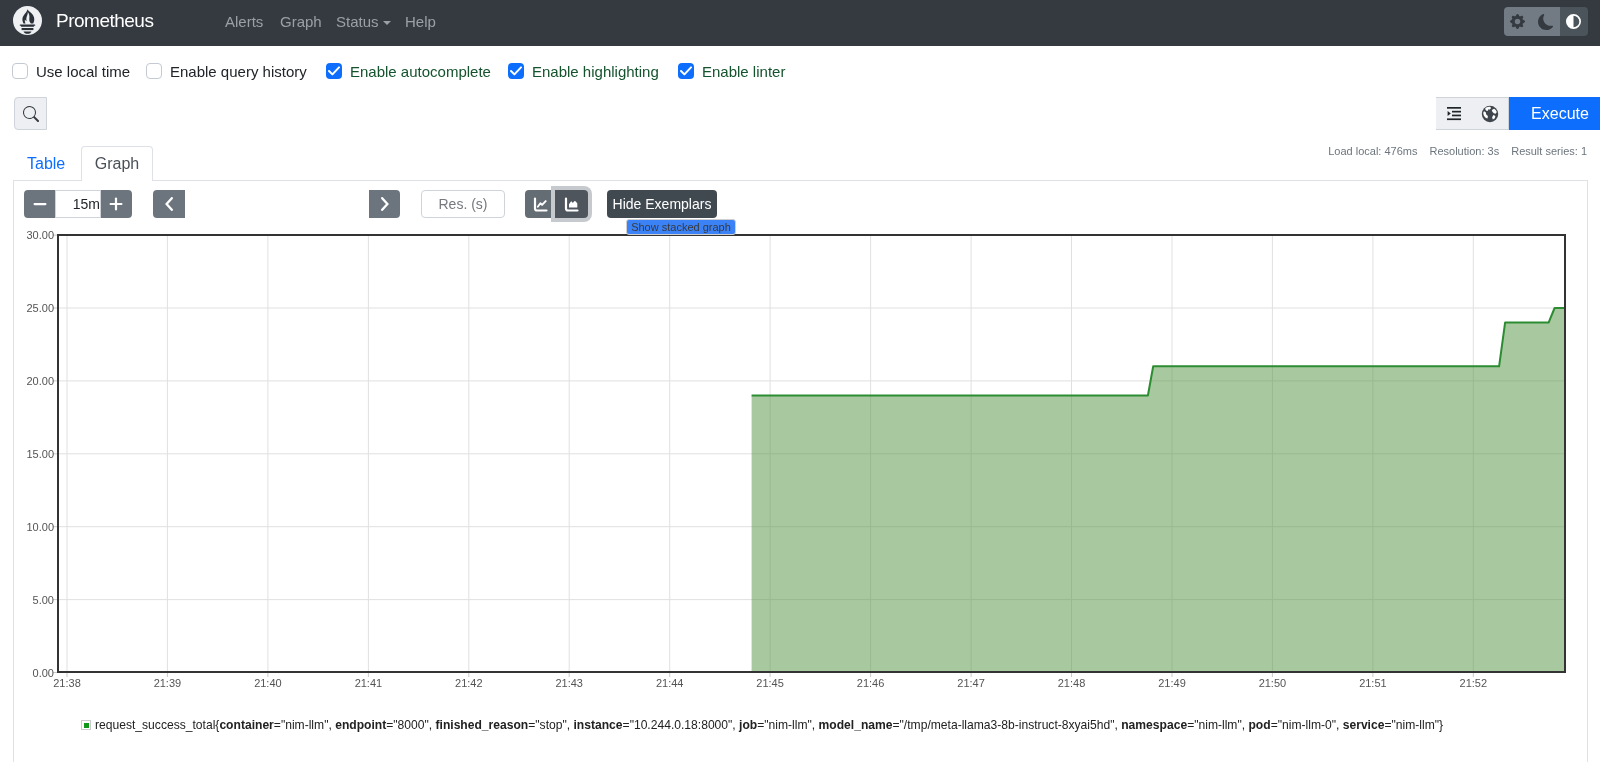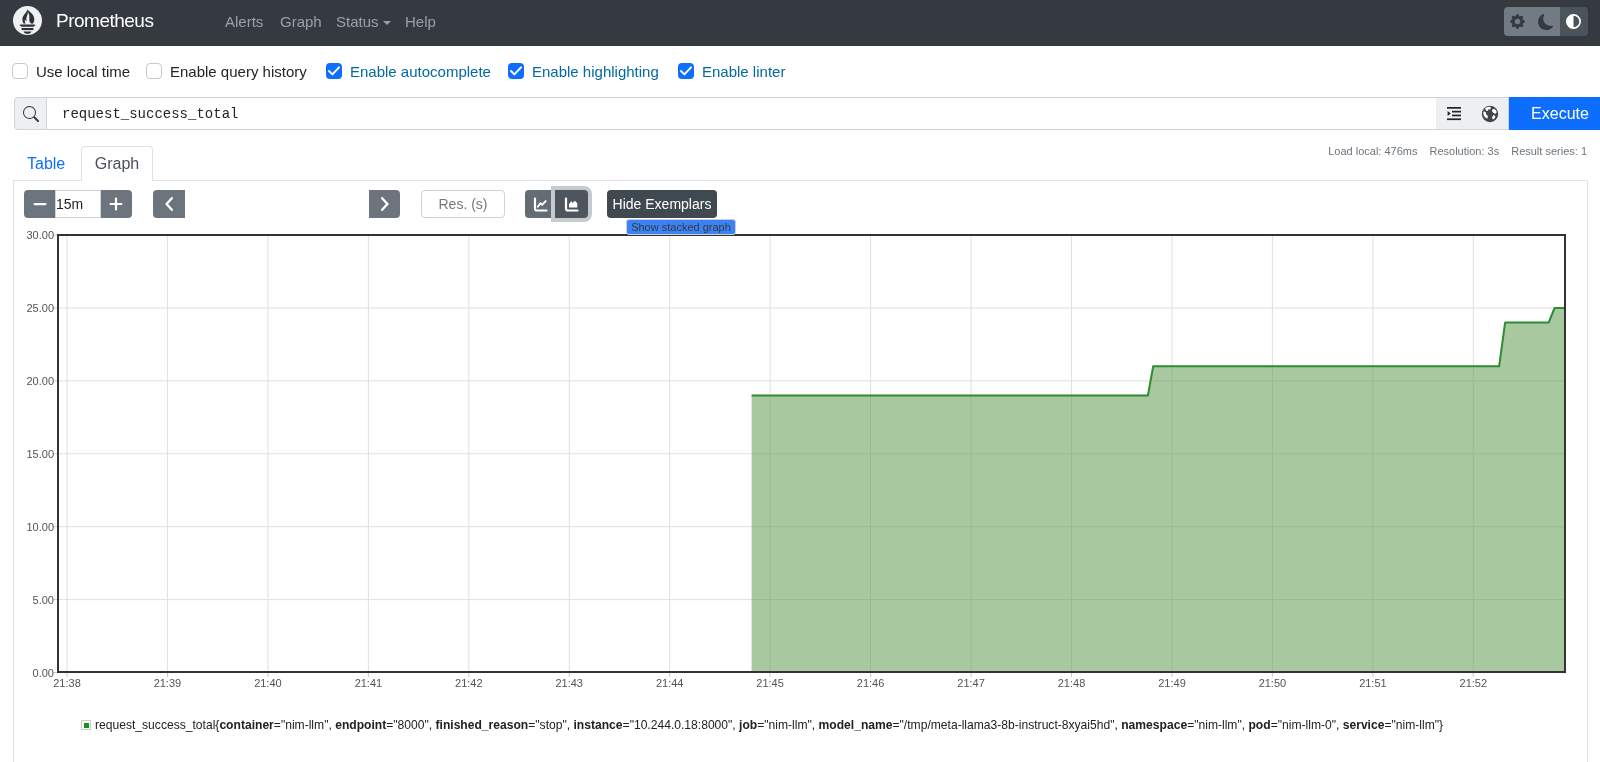--- a/index.html
+++ b/index.html
@@ -17,21 +17,21 @@
 #th2 { left:28px; background:#727b84; }
 #th3 { left:56px; background:#4c545b; border-radius:0 4px 4px 0; }
 .thbtn svg { position:absolute; left:6px; top:6.5px; }
 
 
 .cbx { position:absolute; top:63px; width:16px; height:16px; border-radius:4px; }
 .cbx.off { background:#fff; border:1px solid #c3cad2; }
 .cbx.on { background:#0d6efd; }
 .cbx.on svg { position:absolute; left:2px; top:3px; }
 .cblabel { position:absolute; top:64px; font-size:15px; line-height:16px; color:#212529; }
-.cblabel.blue { color:#0369a1; }
+.cblabel.blue { color:#14532d; }
 
 
 #qrow { position:absolute; left:14px; top:97px; width:1573px; height:33px; }
 #qaddon { position:absolute; left:0; top:0; width:33px; height:33px; background:#edeff2; border:1px solid #ced4da; border-radius:4px 0 0 4px; }
 #qinput { position:absolute; left:32px; top:0; width:1404px; height:33px; background:#fff; border:1px solid #ced4da; }
 #qtext { position:absolute; left:15px; top:9px; font-family:"Liberation Mono", monospace; font-size:14px; line-height:15px; color:#212529; }
 .qbtn { position:absolute; top:0; width:37px; height:33px; background:#edeff2; border:1px solid #ced4da; }
 #qb1 { left:1422px; border-left:none; }
 #qb2 { left:1458px; border-left:none; }
 #qexec { position:absolute; left:1495px; top:0; width:102px; height:33px; background:#0d6efd; border-radius:0 4px 4px 0; color:#fff; font-size:16px; text-align:center; line-height:33px; }
@@ -41,21 +41,21 @@
 #stats span { margin-left:12px; }
 #tabTable { position:absolute; left:27px; top:155px; font-size:16px; color:#0d6efd; }
 #tabGraph { position:absolute; left:81px; top:146px; width:72px; height:35px; border:1px solid #dee2e6; border-bottom:none; border-radius:4px 4px 0 0; background:#fff; color:#495057; font-size:16px; text-align:center; line-height:34px; z-index:3; }
 #navline { position:absolute; left:13px; top:180px; width:1575px; height:1px; background:#dee2e6; }
 
 
 #panel { position:absolute; left:13px; top:181px; width:1575px; height:581px; border-left:1px solid #dee2e6; border-right:1px solid #dee2e6; background:#fff; }
 #ctrls { position:absolute; left:0; top:0; width:1575px; height:45px; }
 .ctl { position:absolute; top:9px; height:28px; }
 #btnMinus { left:10px; width:31px; background:#6c757d; border-radius:4px 0 0 4px; }
-#inp15m { left:41px; width:46px; background:#fff; border:1px solid #ced4da; color:#212529; font-size:14px; text-align:left; line-height:26px; }
+#inp15m { left:41px; width:46px; background:#fff; border:1px solid #ced4da; color:#212529; font-size:14px; text-align:right; line-height:26px; }
 #btnPlus { left:87px; width:31px; background:#6c757d; border-radius:0 4px 4px 0; }
 #btnLt { left:139px; width:32px; background:#6c757d; border-radius:4px 0 0 4px; }
 #inpEnd { left:171px; width:184px; background:#fff; border:1px solid #ced4da; color:#75797e; font-size:14px; text-align:center; line-height:26px; }
 #btnGt { left:355px; width:31px; background:#6c757d; border-radius:0 4px 4px 0; }
 #inpRes { left:407px; width:84px; background:#fff; border:1px solid #ced4da; color:#75797e; font-size:14px; text-align:center; line-height:26px; border-radius:4px; }
 #btnLine { left:511px; width:30px; background:#646c74; border-radius:4px 0 0 4px; }
 #btnStack { left:541px; width:33px; background:#4e555c; border-radius:0 4px 4px 0; box-shadow:0 0 0 4px #c6cacf; }
 #btnHide { left:593px; width:110px; background:#414950; border-radius:4px; color:#fff; font-size:14px; text-align:center; line-height:28px; }
 .chev { font-size:15px; text-align:center; line-height:27px; font-weight:700; }
 #tooltip { position:absolute; left:612px; top:37.5px; width:110px; height:16.5px; background:#3b82f6; border:1px solid #cfcfcf; border-radius:3px; font-size:11px; color:#38393b; text-align:center; line-height:15px; z-index:5; white-space:nowrap; }
@@ -125,23 +125,20 @@
     </div>
   <div class="cblabel blue" style="left:532px;">Enable highlighting</div>
   <div class="cbx on" style="left:678px;">
       <svg width="12" height="10" viewBox="0 0 12 10">
         <path d="M1 5l3.4 3.4L11 1.4" stroke="#fff" stroke-width="2" fill="none" stroke-linecap="round" stroke-linejoin="round"></path>
       </svg>
     </div>
   <div class="cblabel blue" style="left:702px;">Enable linter</div>
 
   <div id="qrow">
-    <div id="qinput">
-        <div id="qtext">request_success_total</div>
-      </div>
     <div id="qaddon">
       <svg width="16" height="16" viewBox="0 0 16 16" fill="#343a40" style="position:absolute;left:8px;top:8px;">
         <path d="M11.742 10.344a6.5 6.5 0 1 0-1.397 1.398h-.001c.03.04.062.078.098.115l3.85 3.85a1 1 0 0 0 1.415-1.414l-3.85-3.85a1.007 1.007 0 0 0-.115-.1zM12 6.5a5.5 5.5 0 1 1-11 0 5.5 5.5 0 0 1 11 0z"></path>
       </svg>
     </div>
     <div class="qbtn" id="qb1">
       <svg width="14" height="14" viewBox="0 0 14 14" style="position:absolute;left:11px;top:9px;">
         <rect x="0" y="0" width="14" height="1.7" fill="#212529"></rect>
         <rect x="5" y="3.8" width="9" height="1.7" fill="#212529"></rect>
         <rect x="5" y="7.6" width="9" height="1.7" fill="#212529"></rect>

